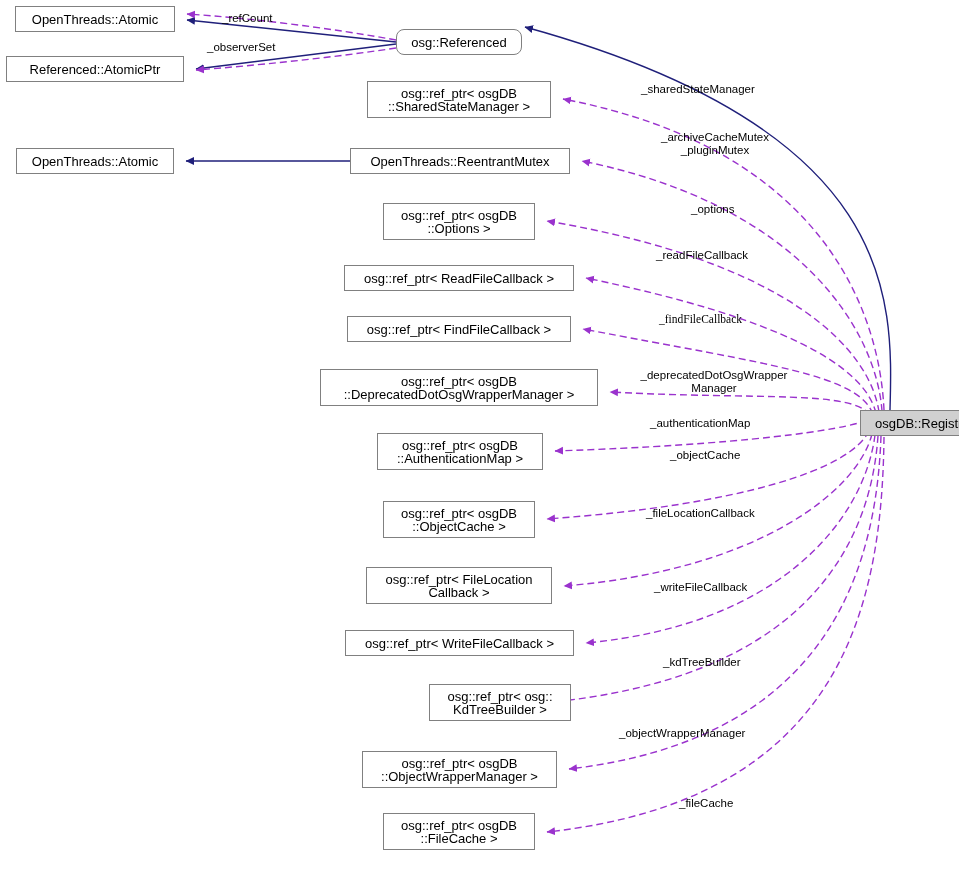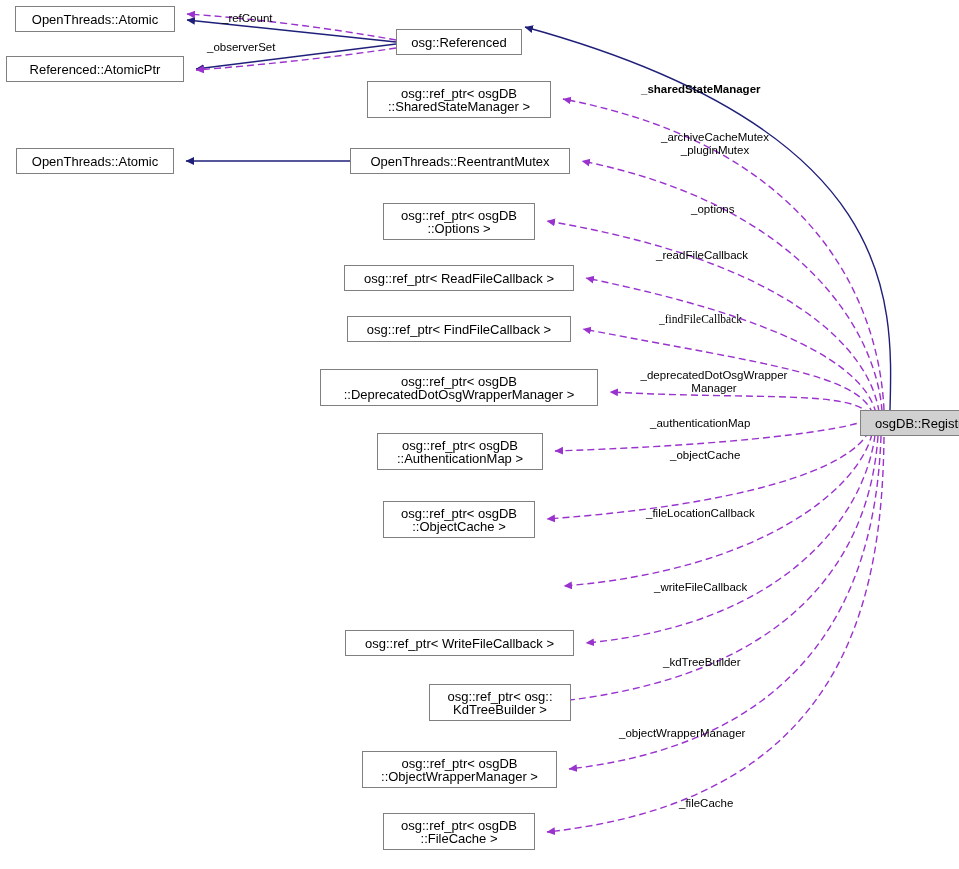--- a/index.html
+++ b/index.html
@@ -88,48 +88,50 @@
       <path d="M875,435 C864,520 780,625 586,643" marker-end="url(#arrow-purple)"></path>
       <path d="M878,436 C870,550 800,680 542,703" marker-end="url(#arrow-purple)"></path>
       <path d="M881,436 C876,580 820,740 569,769" marker-end="url(#arrow-purple)"></path>
       <path d="M884,437 C882,610 840,800 547,832" marker-end="url(#arrow-purple)"></path>
       <path d="M396,40 C330,28 250,18 187,14" marker-end="url(#arrow-purple)"></path>
       <path d="M396,48 C330,58 250,66 196,70" marker-end="url(#arrow-purple)"></path>
     </g>
   </svg>
 
   <div class="node" style="left:15px;  top:6px;   width:160px; height:26px;"><span>OpenThreads::Atomic</span></div>
-  <div class="node" style="left:396px; top:29px;  width:126px; height:26px;"><span>osg::Referenced</span></div>
+  <div class="node" style="left:396px; top:29px;  width:126px; height:26px;border-radius:8px;"><span>osg::Referenced</span></div>
   <div class="node" style="left:6px;   top:56px;  width:178px; height:26px;"><span>Referenced::AtomicPtr</span></div>
   <div class="node" style="left:367px; top:81px;  width:184px; height:37px;"><span>osg::ref_ptr&lt; osgDB
 ::SharedStateManager &gt;</span></div>
   <div class="node" style="left:16px;  top:148px; width:158px; height:26px;"><span>OpenThreads::Atomic</span></div>
   <div class="node" style="left:350px; top:148px; width:220px; height:26px;"><span>OpenThreads::ReentrantMutex</span></div>
   <div class="node" style="left:383px; top:203px; width:152px; height:37px;"><span>osg::ref_ptr&lt; osgDB
 ::Options &gt;</span></div>
   <div class="node" style="left:344px; top:265px; width:230px; height:26px;"><span>osg::ref_ptr&lt; ReadFileCallback &gt;</span></div>
   <div class="node" style="left:347px; top:316px; width:224px; height:26px;"><span>osg::ref_ptr&lt; FindFileCallback &gt;</span></div>
   <div class="node" style="left:320px; top:369px; width:278px; height:37px;"><span>osg::ref_ptr&lt; osgDB
 ::DeprecatedDotOsgWrapperManager &gt;</span></div>
   <div class="node filled" style="left:830px; top:410px; width:124px; height:26px;margin-left:30px;"><span>osgDB::Registry</span></div>
   <div class="node" style="left:377px; top:433px; width:166px; height:37px;"><span>osg::ref_ptr&lt; osgDB
 ::AuthenticationMap &gt;</span></div>
   <div class="node" style="left:383px; top:501px; width:152px; height:37px;"><span>osg::ref_ptr&lt; osgDB
 ::ObjectCache &gt;</span></div>
+  <div class="node" style="left:366px; top:567px; width:186px; height:37px;"><span>osg::ref_ptr&lt; FileLocation
+Callback &gt;</span></div>
   <div class="node" style="left:345px; top:630px; width:229px; height:26px;"><span>osg::ref_ptr&lt; WriteFileCallback &gt;</span></div>
   <div class="node" style="left:388px; top:684px; width:142px; height:37px;margin-left:41px;"><span>osg::ref_ptr&lt; osg::
 KdTreeBuilder &gt;</span></div>
   <div class="node" style="left:362px; top:751px; width:195px; height:37px;"><span>osg::ref_ptr&lt; osgDB
 ::ObjectWrapperManager &gt;</span></div>
   <div class="node" style="left:383px; top:813px; width:152px; height:37px;"><span>osg::ref_ptr&lt; osgDB
 ::FileCache &gt;</span></div>
 
   <div class="edge-label" style="left:222px; top:12px;  width:70px;  text-align:left;">_refCount</div>
   <div class="edge-label" style="left:207px; top:41px;  width:85px;  text-align:left;">_observerSet</div>
-  <div class="edge-label" style="left:641px; top:83px;  width:150px; text-align:left;font-weight:bold;">_sharedStateManager</div>
+  <div class="edge-label" style="left:641px; top:83px;  width:150px; text-align:left;">_sharedStateManager</div>
   <div class="edge-label" style="left:645px; top:131px; width:140px; text-align:center;">_archiveCacheMutex
 _pluginMutex</div>
   <div class="edge-label" style="left:691px; top:203px; width:60px;  text-align:left;">_options</div>
   <div class="edge-label" style="left:656px; top:249px; width:125px; text-align:left;">_readFileCallback</div>
   <div class="edge-label" style="left:659px; top:313px; width:120px; text-align:left;font-family:Liberation Serif, serif;">_findFileCallback</div>
   <div class="edge-label" style="left:620px; top:369px; width:188px; text-align:center;">_deprecatedDotOsgWrapper
 Manager</div>
   <div class="edge-label" style="left:650px; top:417px; width:140px; text-align:left;">_authenticationMap</div>
   <div class="edge-label" style="left:670px; top:449px; width:95px;  text-align:left;">_objectCache</div>
   <div class="edge-label" style="left:646px; top:507px; width:145px; text-align:left;">_fileLocationCallback</div>

